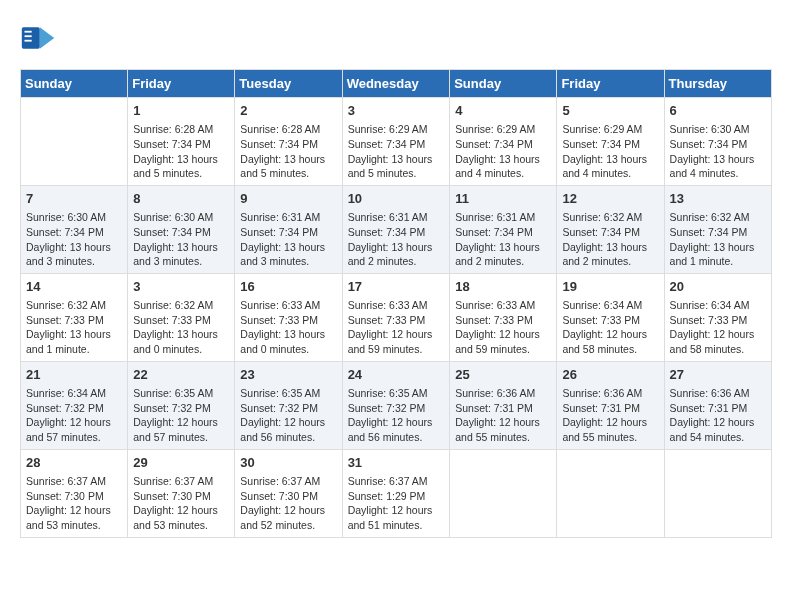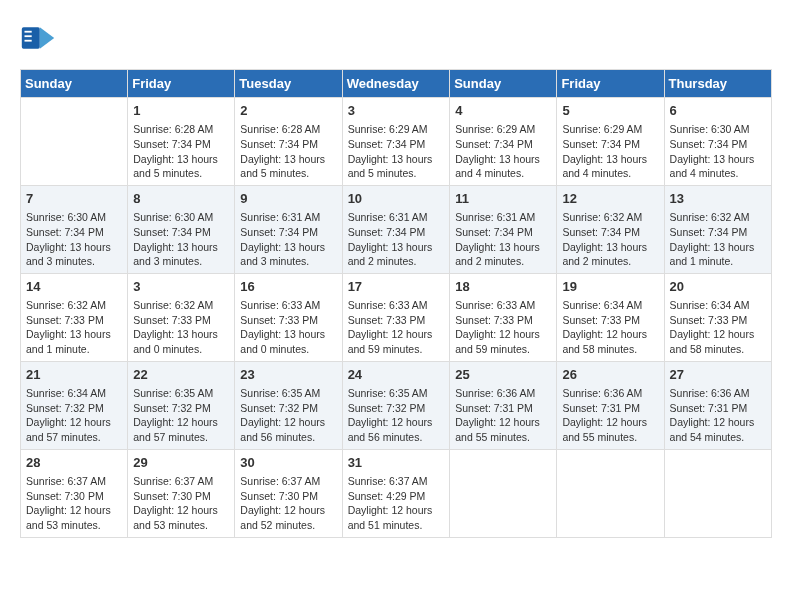--- a/index.html
+++ b/index.html
@@ -342,21 +342,21 @@
         <td>
           <span class="day-num">30</span>
           <div class="cell-text">Sunrise: 6:37 AM</div>
           <div class="cell-text">Sunset: 7:30 PM</div>
           <div class="cell-text">Daylight: 12 hours</div>
           <div class="cell-text">and 52 minutes.</div>
         </td>
         <td>
           <span class="day-num">31</span>
           <div class="cell-text">Sunrise: 6:37 AM</div>
-          <div class="cell-text">Sunset: 4:29 PM</div>
+          <div class="cell-text">Sunset: 1:29 PM</div>
           <div class="cell-text">Daylight: 12 hours</div>
           <div class="cell-text">and 51 minutes.</div>
         </td>
         <td class="empty-cell"></td>
         <td class="empty-cell"></td>
         <td class="empty-cell"></td>
       </tr>
     </tbody>
 </table>
 

